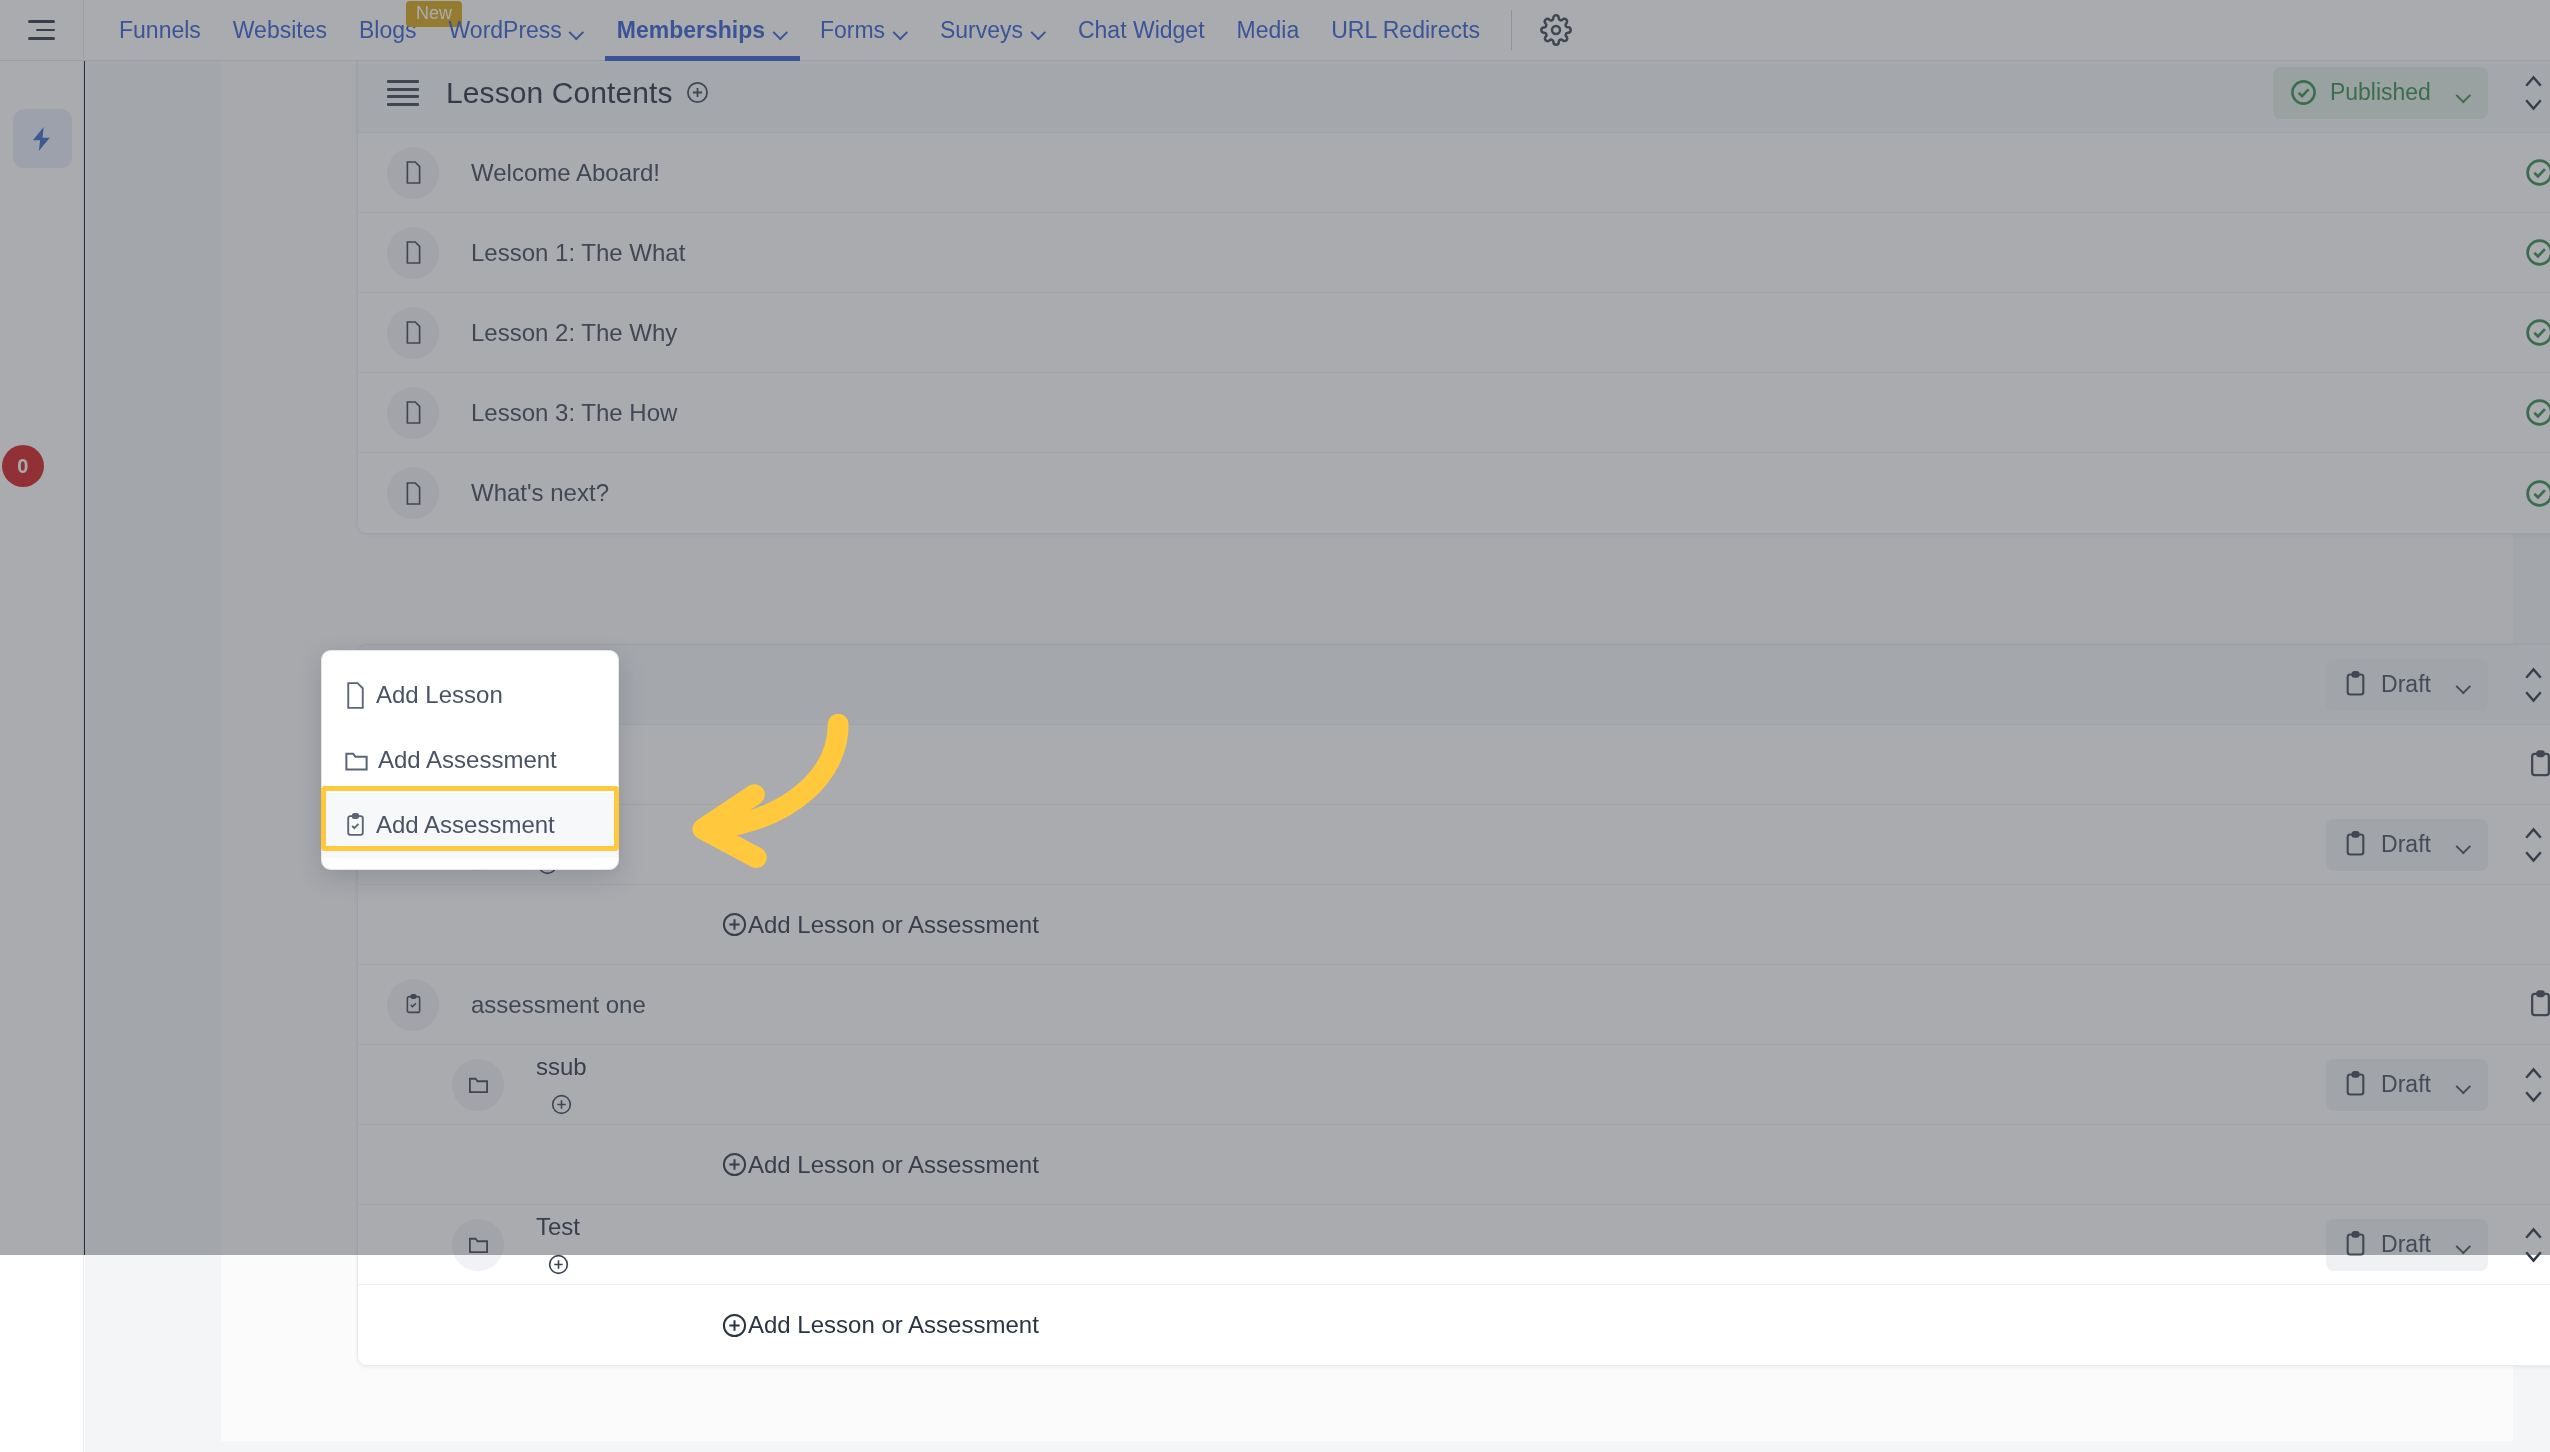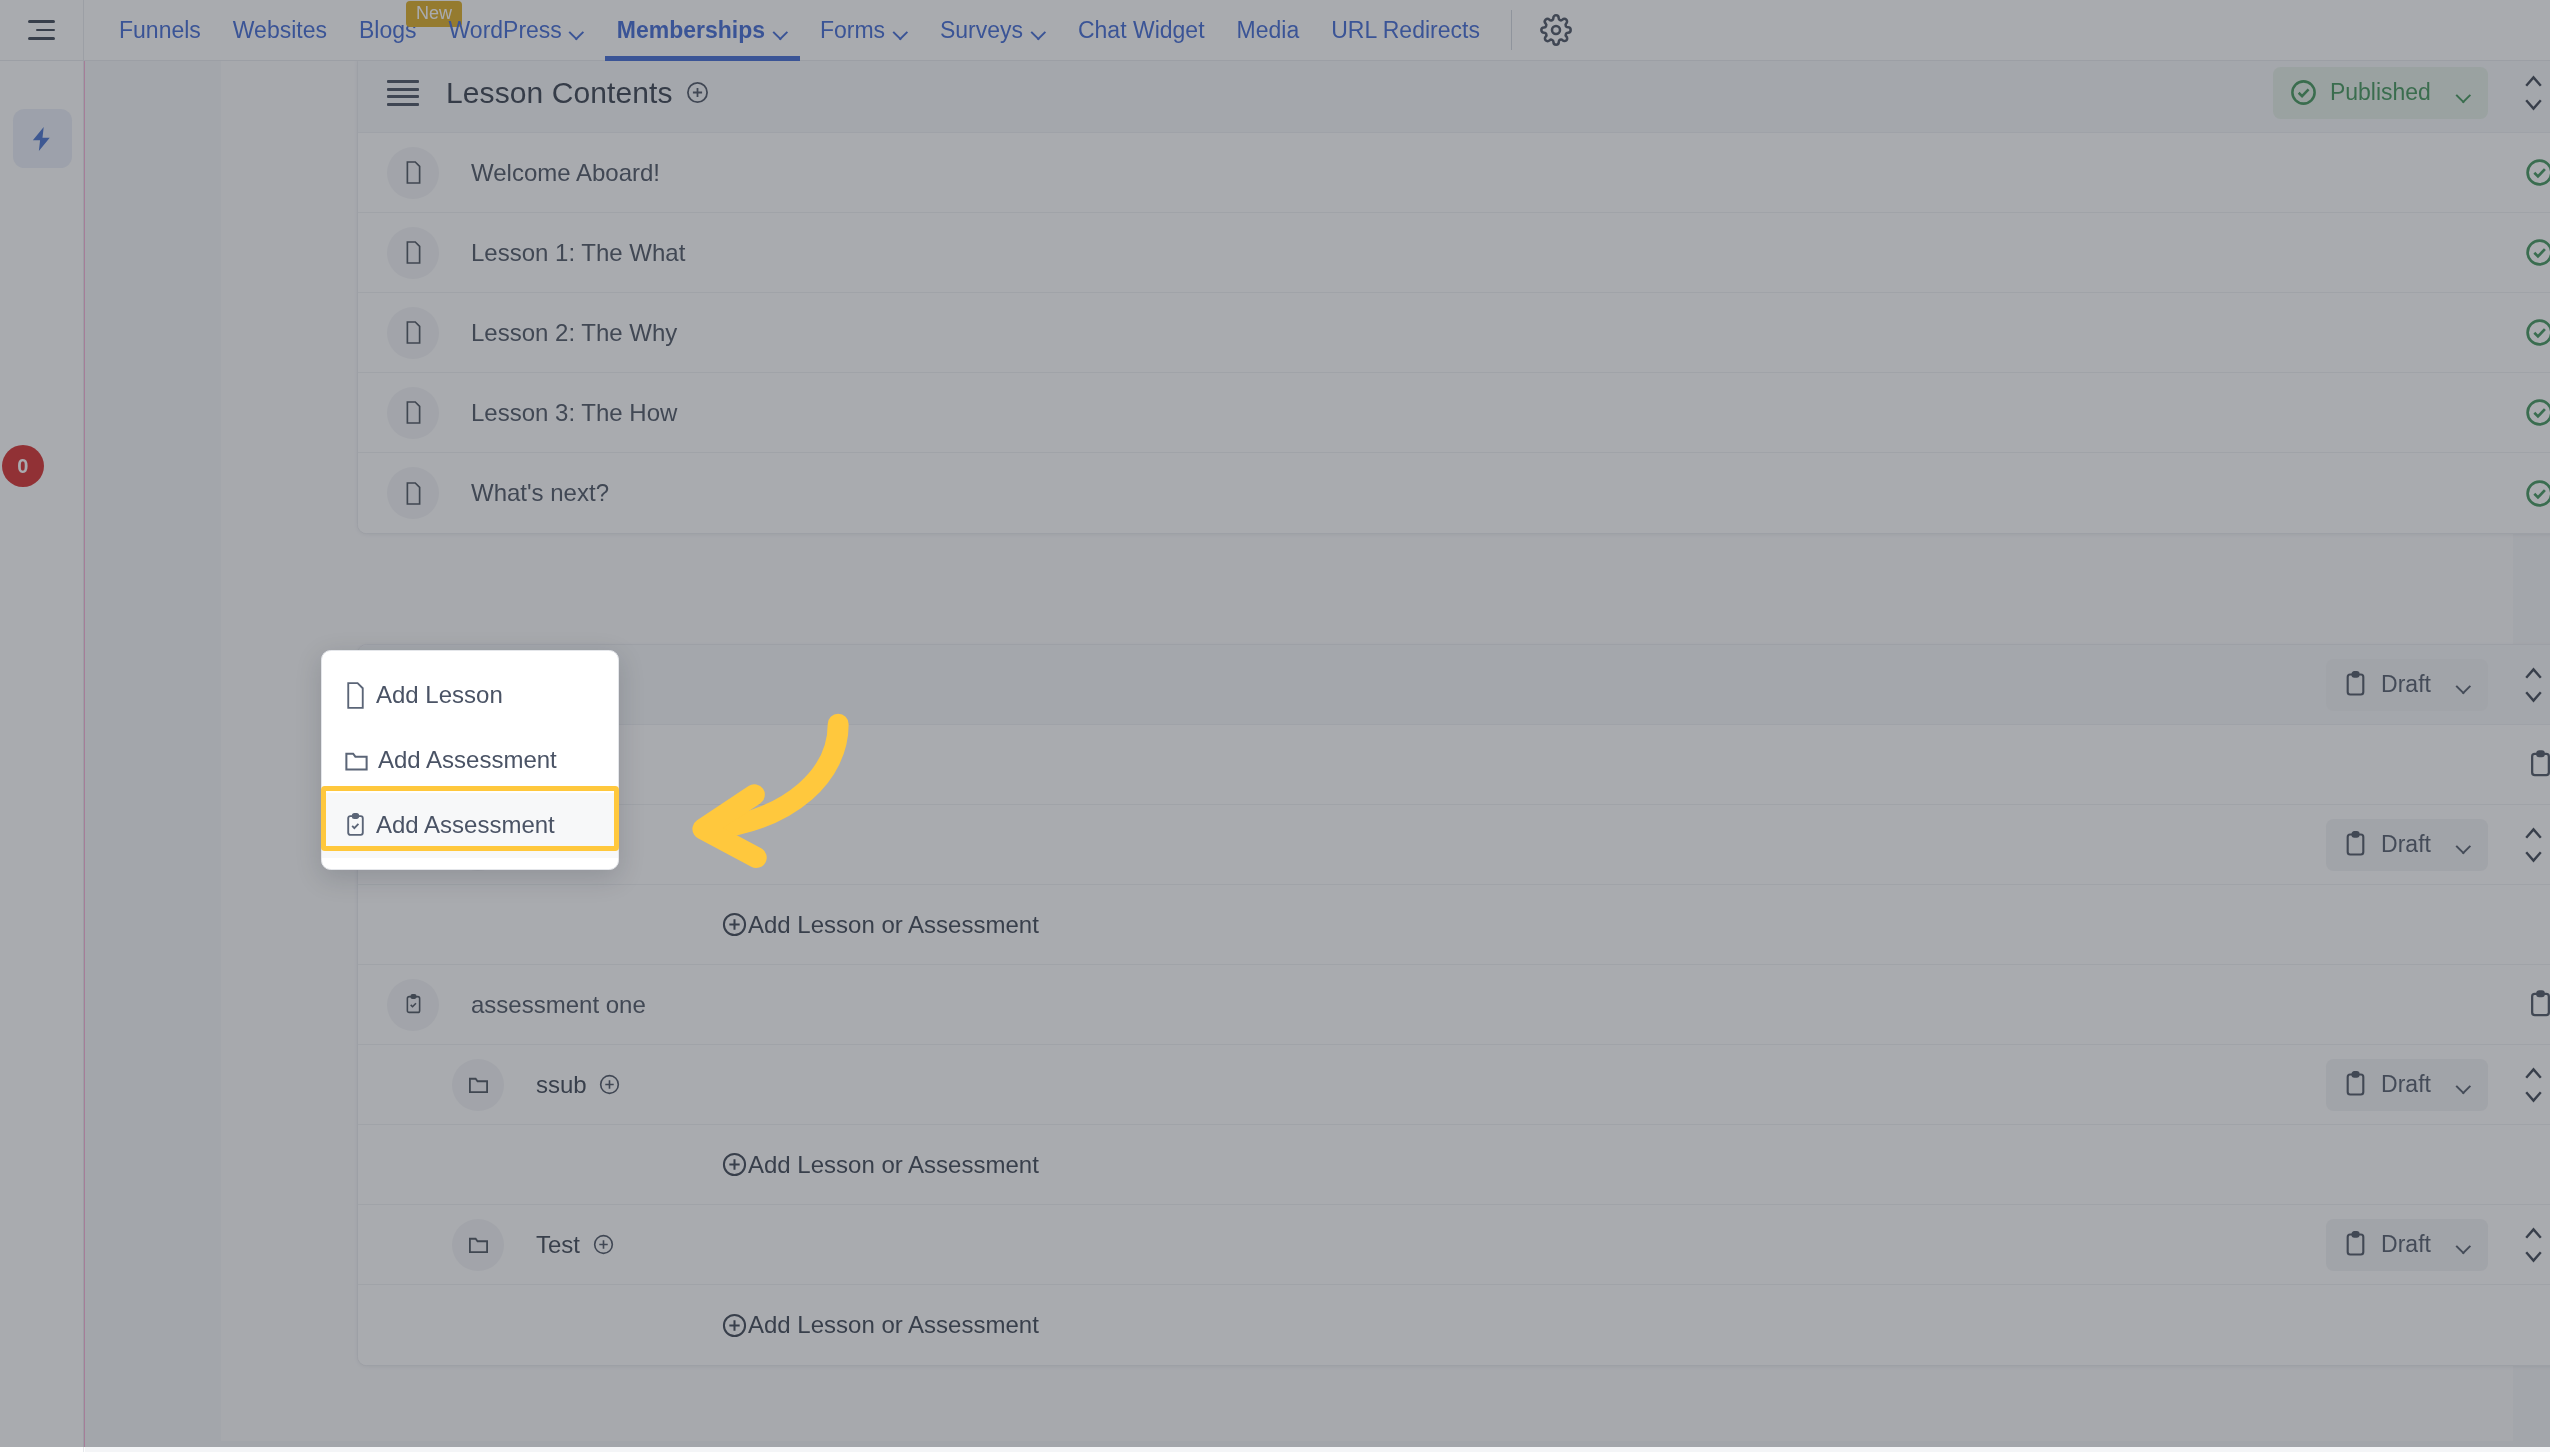--- a/index.html
+++ b/index.html
@@ -4,21 +4,21 @@
 <style>
   * { box-sizing: border-box; margin: 0; padding: 0; }
   html, body {
     width: 2550px; height: 1453px;
     overflow: hidden;
     font-family: "Liberation Sans", sans-serif;
     background: #ffffff;
   }
 
   
-  .app { position: relative; width: 2550px; height: 1447px; background: #f9a8d4; text-decoration: underline; }
+  .app { position: relative; width: 2550px; height: 1255px; background: #0f172a; text-decoration: underline; }
 
   
   .topnav {
     position: absolute; top: 0; left: 0; width: 2550px; height: 61px;
     background: #ffffff;
     display: flex; align-items: center;
     border-bottom: 1px solid #e6e8ec;
     z-index: 5;
   }
   .nav-hamburger {
@@ -148,21 +148,21 @@
     background: #ffffff;
   }
   .row:last-child { border-bottom: none; border-radius: 0 0 8.6px 8.6px; }
   .row-icon {
     width: 52px; height: 52px; border-radius: 50%;
     background: #f1f2f5;
     display: flex; align-items: center; justify-content: center;
     flex: 0 0 auto;
   }
   .row-label { font-size: 24px; color: #3b4454; margin-left: 32px; display: flex; align-items: center; gap: 11.5px; }
-  .row-label.sub { font-size: 24px; color: #2b3443; }
+  .row-label.sub { font-size: 24px; color: #2b3443; flex-direction: column; }
   .ind-0 { padding-left: 29px; }
   .ind-1 { padding-left: 94px; }
   .addrow {
     display: flex; align-items: center; height: 80px;
     border-bottom: 1px solid #eef0f2;
     background: #ffffff;
   }
   .addrow:last-child { border-bottom: none; border-radius: 0 0 8.6px 8.6px; }
   .addrow .lbl { font-size: 24px; color: #2b3443; }
   .addrow-ind-1 { padding-left: 363px; }

